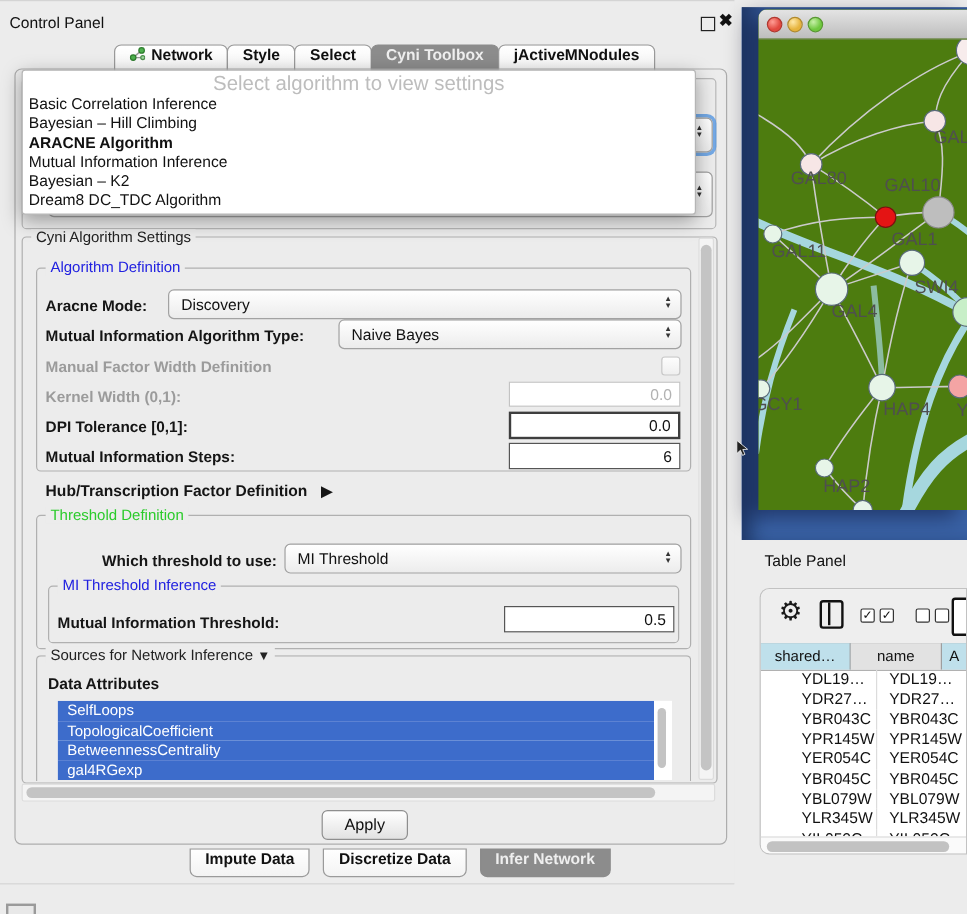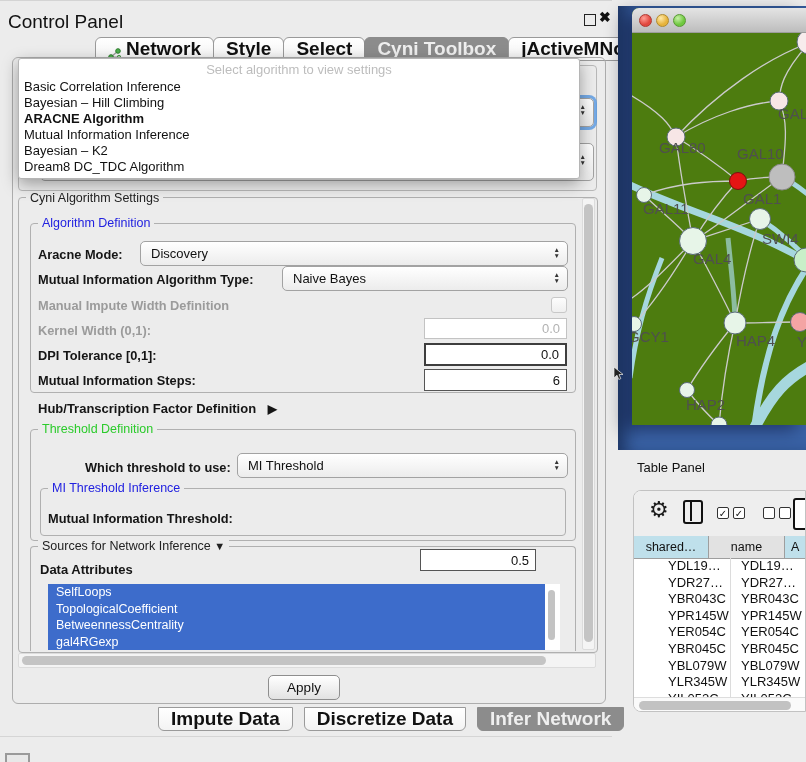--- a/index.html
+++ b/index.html
@@ -20,30 +20,30 @@
   .combo .stepper{position:absolute;right:7px;top:2px;font-size:6.5px;line-height:5.5px;color:#333;text-align:center;}
   .focusring{box-shadow:0 0 0 3px rgba(86,152,227,0.8);}
   
   .field{position:absolute;background:#fff;font-size:13px;display:flex;align-items:center;
          justify-content:flex-end;padding-right:6px;box-sizing:border-box;}
   .f-dark{border:2px solid #3e3e3e;}
   .f-mid{border:1px solid #555;}
   .f-dis{border:1px solid #c3c3c3;color:#b2b2b2;}
   
   .tab{height:22px;border:1px solid #9a9a9a;background:linear-gradient(#ffffff,#f3f3f3);
-       display:flex;align-items:flex-end;padding:0 12px;font-size:19px;font-weight:700;
+       display:flex;align-items:flex-start;padding:0 12px;font-size:13px;font-weight:700;
        margin-right:-1px;white-space:nowrap;}
   .tab.sel{background:#8c8c8c;color:#efefef;border-color:#8c8c8c;}
   #top-tabs .tab{border-radius:6px 6px 0 0;}
   #bottom-tabs .tab{border-radius:0 0 6px 6px;margin-left:12px;}
   .neticon{margin-right:5px;display:inline-flex;}
   
   #algo-popup{position:absolute;left:18px;top:57px;width:560px;height:119px;background:#fff;
               border:1px solid #b5b5b5;border-radius:3px;box-shadow:0 5px 16px rgba(0,0,0,.35);z-index:50;}
-  .popup-prompt{height:18px;line-height:18px;text-align:center;color:#bdbdbd;font-size:13px;margin-top:2px;}
+  .popup-prompt{height:18px;line-height:18px;text-align:center;color:#bdbdbd;font-size:17px;margin-top:2px;}
   .popup-item{height:16px;line-height:16px;font-size:13px;padding-left:5px;white-space:nowrap;}
   .popup-item.bold{font-weight:700;}
   
   .attr-item{height:16.5px;line-height:16.5px;background:#3d6ccb;color:#fff;font-size:12.5px;
              padding-left:8px;white-space:nowrap;}
   
   .sb-track{position:absolute;background:#f4f4f4;border:1px solid #dcdcdc;border-radius:2px;box-sizing:border-box;}
   .sb-thumb{position:absolute;background:#c4c4c4;border-radius:5px;}
   
   #apply-btn{position:absolute;left:268px;top:674px;width:70px;height:23px;border:1px solid #8e8e8e;
@@ -73,21 +73,21 @@
         font-size:10px;line-height:11px;text-align:center;box-sizing:border-box;background:#fff;}
   svg text{font-family:"Liberation Sans",sans-serif;}
 </style>
 </head>
 <body>
 
 <div id="root">
 
   <div class="abs" style="left:0;top:0;width:612px;height:735px;background:#ECECEC;border-top:1px solid #d4d4d4;border-bottom:1px solid #d5d5d5;">
 
-    <div class="abs" style="left:8px;top:10px;font-size:19px;">Control Panel</div>
+    <div class="abs" style="left:8px;top:10px;font-size:13px;">Control Panel</div>
 
     <div class="abs" style="left:584px;top:13px;width:10px;height:10px;border:1.6px solid #222;"></div>
     <div class="abs" style="left:599px;top:8px;font-size:14px;font-weight:700;">✖</div>
 
     <div id="top-tabs" class="abs" style="left:95px;top:36px;display:flex;">
         <div class="tab">
           <span class="neticon">
             <svg width="13" height="13">
               <line x1="3" y1="10" x2="10" y2="4" stroke="#9a9a9a" stroke-width="1.2"></line>
               <line x1="3" y1="10" x2="11" y2="10" stroke="#9a9a9a"></line>
@@ -146,21 +146,21 @@
       <span>Discovery</span>
       <span class="stepper" style="top:5px;">▲<br>▼</span>
     </div>
 
     <div class="abs lbl" style="left:38px;top:271px;">Mutual Information Algorithm Type:</div>
     <div class="combo" style="left:282px;top:265px;width:286px;">
       <span>Naive Bayes</span>
       <span class="stepper" style="top:5px;">▲<br>▼</span>
     </div>
 
-    <div class="abs lbl dis" style="left:38px;top:297px;">Manual Impute Width Definition</div>
+    <div class="abs lbl dis" style="left:38px;top:297px;">Manual Factor Width Definition</div>
     <div class="abs" style="left:551px;top:296px;width:14px;height:14px;border:1px solid #c8c8c8;border-radius:3px;background:linear-gradient(#fdfdfd,#efefef);"></div>
 
     <div class="abs lbl dis" style="left:38px;top:322px;">Kernel Width (0,1):</div>
     <div class="field f-dis" style="left:424px;top:317px;width:143px;height:21px;">0.0</div>
 
     <div class="abs lbl" style="left:38px;top:347px;">DPI Tolerance [0,1]:</div>
     <div class="field f-dark" style="left:424px;top:342px;width:143px;height:23px;">0.0</div>
 
     <div class="abs lbl" style="left:38px;top:372px;">Mutual Information Steps:</div>
     <div class="field f-mid" style="left:424px;top:368px;width:143px;height:22px;">6</div>
@@ -175,21 +175,21 @@
 
     <div class="abs lbl" style="left:85px;top:459px;">Which threshold to use:</div>
     <div class="combo" style="left:237px;top:452px;width:331px;">
       <span>MI Threshold</span>
       <span class="stepper" style="top:5px;">▲<br>▼</span>
     </div>
 
     <div class="grp" style="left:40px;top:487px;width:524px;height:46px;"></div>
     <div class="grp-title t-blue" style="left:48px;top:480px;">MI Threshold Inference</div>
     <div class="abs lbl" style="left:48px;top:510px;">Mutual Information Threshold:</div>
-    <div class="field f-mid" style="left:420px;top:504px;width:116px;height:22px;margin-top:44px;">0.5</div>
+    <div class="field f-mid" style="left:420px;top:504px;width:142px;height:22px;">0.5</div>
 
     <div class="grp" style="left:30px;top:545px;width:544px;height:104px;border-bottom:none;border-radius:4px 4px 0 0;"></div>
     <div class="grp-title" style="left:38px;top:538px;color:#222;">
       <span>Sources for Network Inference</span>
       <span style="font-size:11px;">▼</span>
     </div>
     <div class="abs lbl" style="left:40px;top:561px;font-size:13px;">Data Attributes</div>
     <div class="abs" style="left:48px;top:583px;width:512px;height:66px;background:#fff;overflow:hidden;">
       <div id="attr-list">
           <div class="attr-item" style="width: 489px;">SelfLoops</div>

